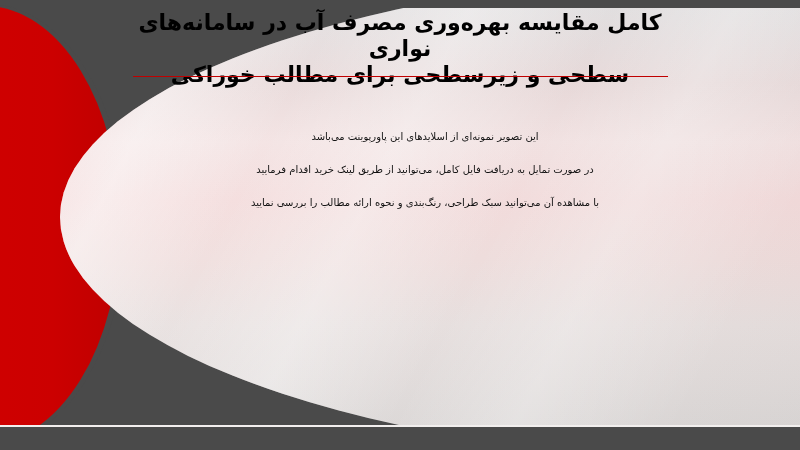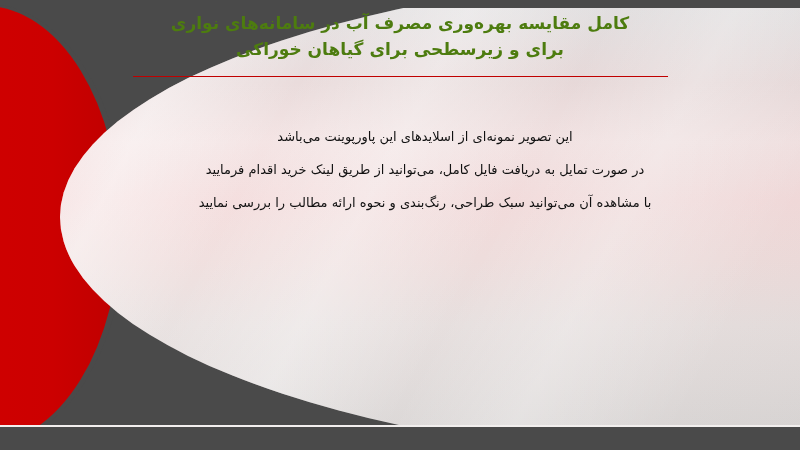--- a/index.html
+++ b/index.html
@@ -92,23 +92,23 @@
   .header {
     position: absolute;
     right: 0;
     left: 0;
     top: 10px;
     height: 80px;
     text-align: center;
   }
   .title-line {
     display: block;
-    color: #4d7c0f;
+    color: #000000;
     font-weight: bold;
-    font-size: 17px;
+    font-size: 22px;
     line-height: 26px;
     letter-spacing: 0px;
     direction: rtl;
     text-align: center;
     padding: 0 120px;
   }
   .title-rule {
     position: absolute;
     left: 133px;
     top: 76px;
@@ -122,21 +122,21 @@
     position: absolute;
     right: 60px;
     left: 110px;
     top: 120px;
     direction: rtl;
     text-align: center;
   }
   .body-line {
     display: block;
     color: #111111;
-    font-size: 13px;
+    font-size: 10px;
     line-height: 33px;
     font-weight: normal;
     direction: rtl;
     text-align: center;
     white-space: nowrap;
   }
 
   
   .bottom-band {
     position: absolute;
@@ -163,21 +163,21 @@
   <div class="backdrop"></div>
 
   <div class="red-lens-edge"></div>
   <div class="red-lens"></div>
 
   <div class="panel"></div>
   <div class="panel-shade"></div>
 
   <div class="header">
     <span class="title-line">کامل مقایسه بهره‌وری مصرف آب در سامانه‌های نواری</span>
-    <span class="title-line">برای و زیرسطحی برای گیاهان خوراکی</span>
+    <span class="title-line">سطحی و زیرسطحی برای مطالب خوراکی</span>
   </div>
   <div class="title-rule"></div>
 
   <div class="body-block">
     <span class="body-line">این تصویر نمونه‌ای از اسلایدهای این پاورپوینت می‌باشد</span>
     <span class="body-line">در صورت تمایل به دریافت فایل کامل، می‌توانید از طریق لینک خرید اقدام فرمایید</span>
     <span class="body-line">با مشاهده آن می‌توانید سبک طراحی، رنگ‌بندی و نحوه ارائه مطالب را بررسی نمایید</span>
   </div>
 
   <div class="bottom-band-highlight"></div>

